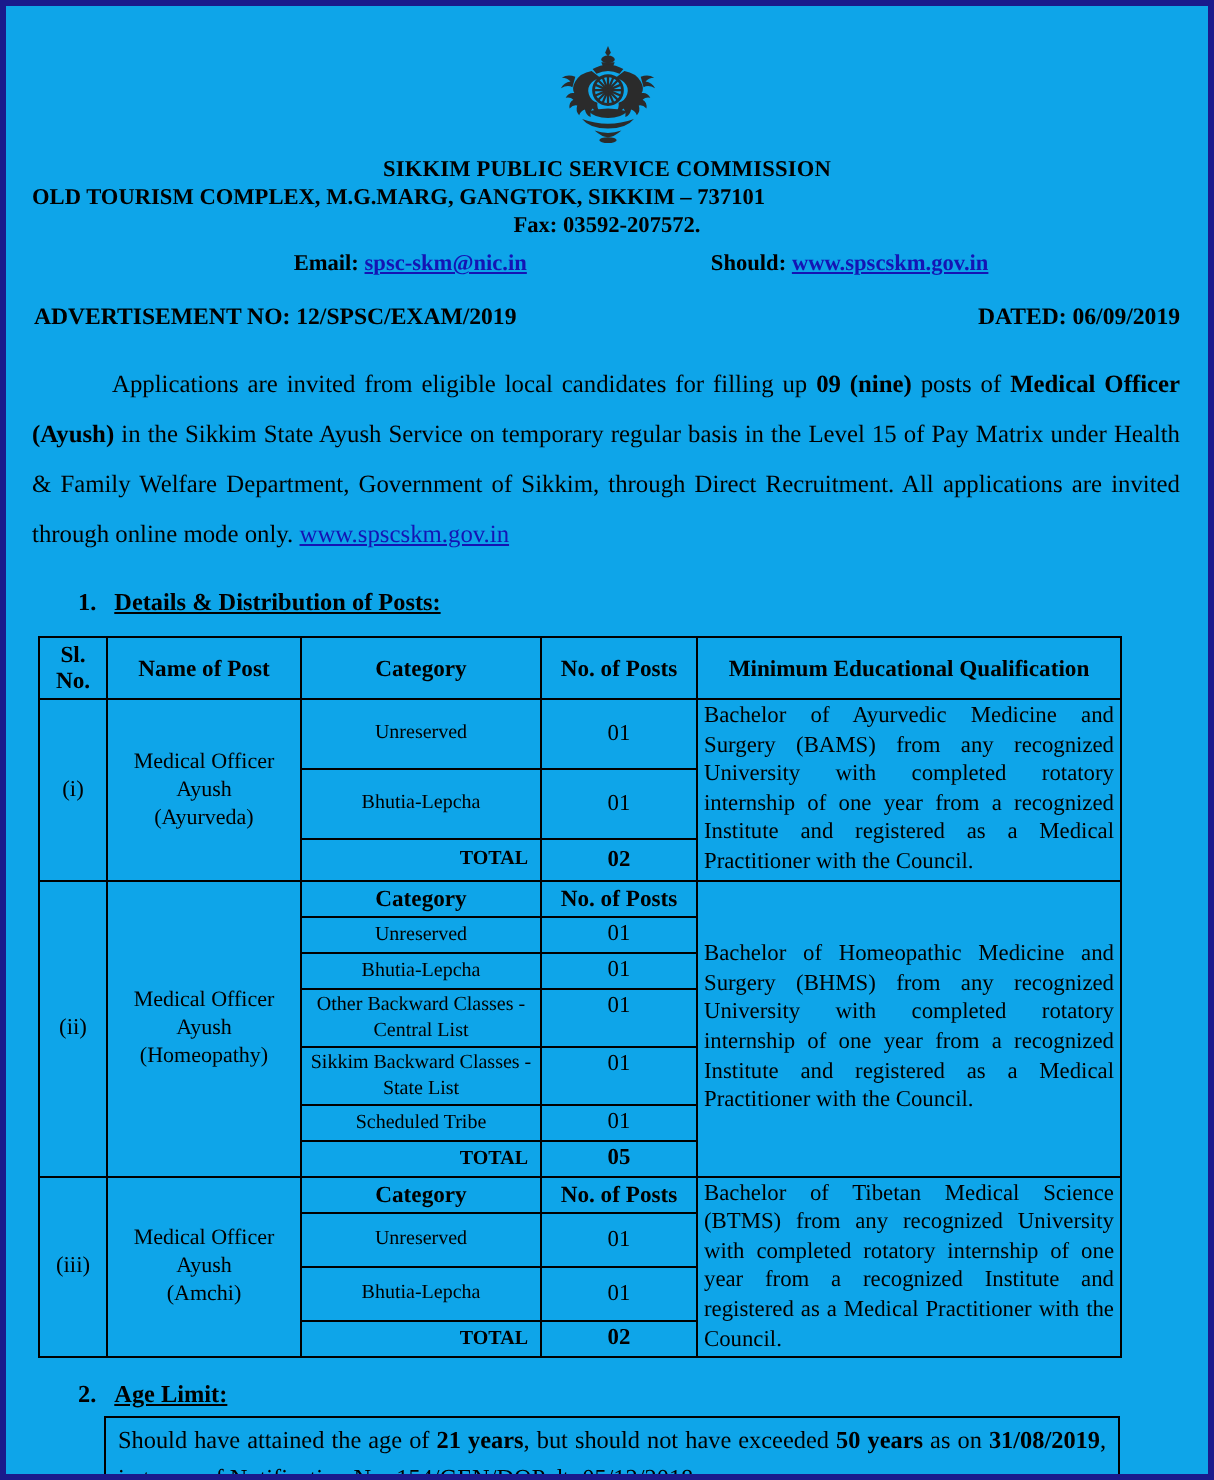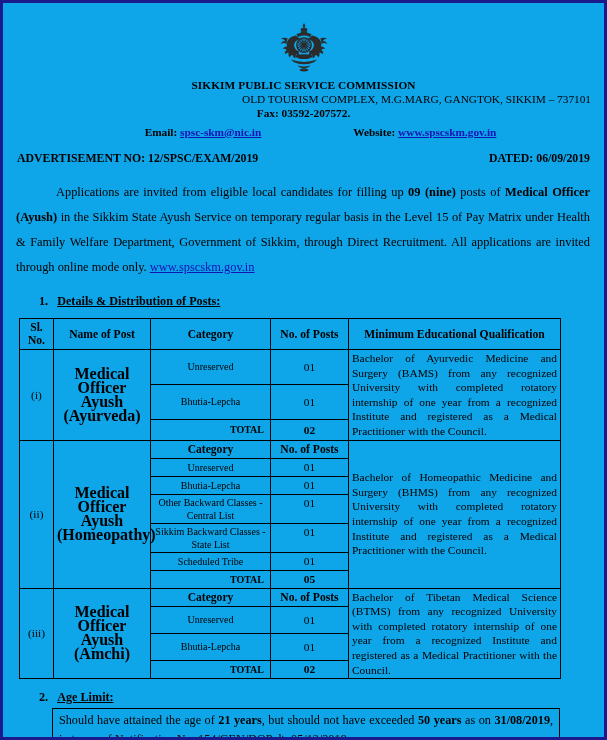--- a/index.html
+++ b/index.html
@@ -44,22 +44,22 @@
 
   
   .org-name {
     text-align: center;
     font-weight: bold;
     font-size: 11.3px;
     letter-spacing: 0.1px;
     line-height: 14px;
   }
   .org-addr {
-    text-align: right;
-    font-weight: normal;
+    text-align: left;
+    font-weight: bold;
     font-size: 11.3px;
     line-height: 14px;
   }
   .org-fax {
     text-align: center;
     font-weight: bold;
     font-size: 11.3px;
     line-height: 14px;
   }
   .contact-row {
@@ -142,22 +142,22 @@
   col.c-cat { width: 120px; }
   col.c-num { width: 78px; }
   col.c-qual { width: 212px; }
 
   td.sl {
     text-align: center;
     font-size: 11.4px;
   }
   td.post {
     text-align: center;
-    font-weight: bold;
-    font-size: 16px;
+    font-weight: normal;
+    font-size: 11px;
     line-height: 14px;
   }
   td.cat {
     text-align: center;
     line-height: 13px;
     font-size: 10px;
   }
   td.cat.total {
     text-align: right;
     font-weight: bold;
@@ -257,21 +257,21 @@
     <div class="org-name">SIKKIM PUBLIC SERVICE COMMISSION</div>
     <div class="org-addr">OLD TOURISM COMPLEX, M.G.MARG, GANGTOK, SIKKIM – 737101</div>
     <div class="org-fax">Fax: 03592-207572.</div>
 
     <div class="contact-row">
       <span class="contact-block email">
         <span>Email:</span>
         <a class="link" href="#">spsc-skm@nic.in</a>
       </span>
       <span class="contact-block website">
-        <span>Website:</span>
+        <span>Should:</span>
         <a class="link" href="#">www.spscskm.gov.in</a>
       </span>
     </div>
 
     <div class="adv-row">
       <span>ADVERTISEMENT NO: 12/SPSC/EXAM/2019</span>
       <span>DATED: 06/09/2019</span>
     </div>
 
     <p class="intro"><span>Applications are invited from eligible local candidates for filling up </span><b>09 (nine)</b><span> posts of </span><b>Medical Officer (Ayush)</b><span> in the Sikkim State Ayush Service on temporary regular basis in the Level 15 of Pay Matrix under Health &amp; Family Welfare Department, Government of Sikkim, through Direct Recruitment. All applications are invited through online mode only. </span><a class="link" href="#">www.spscskm.gov.in</a></p>

